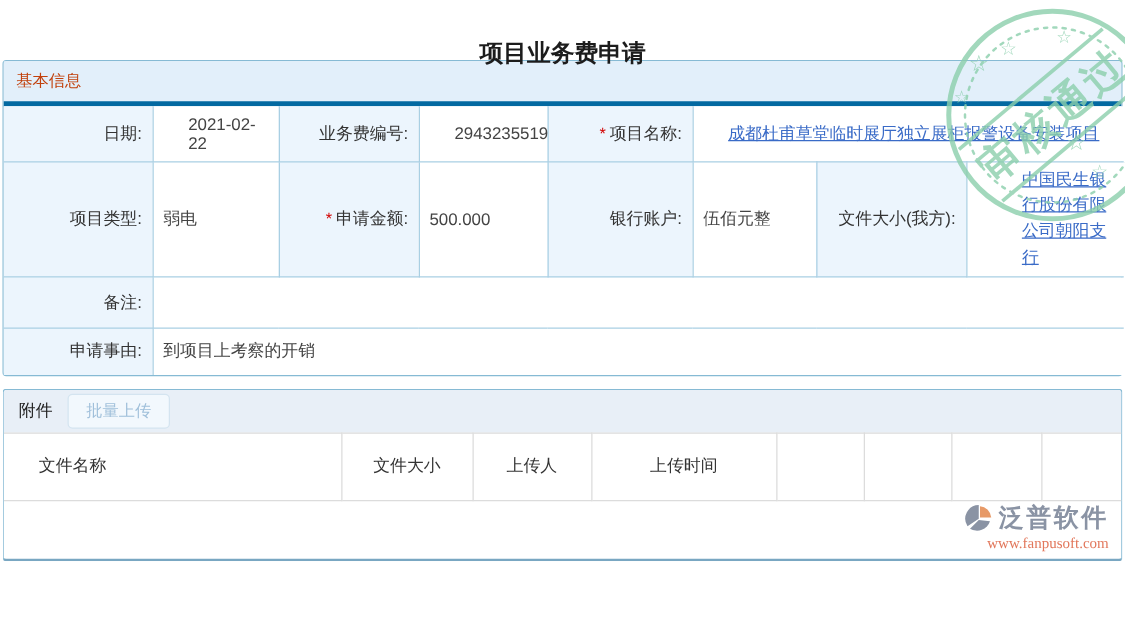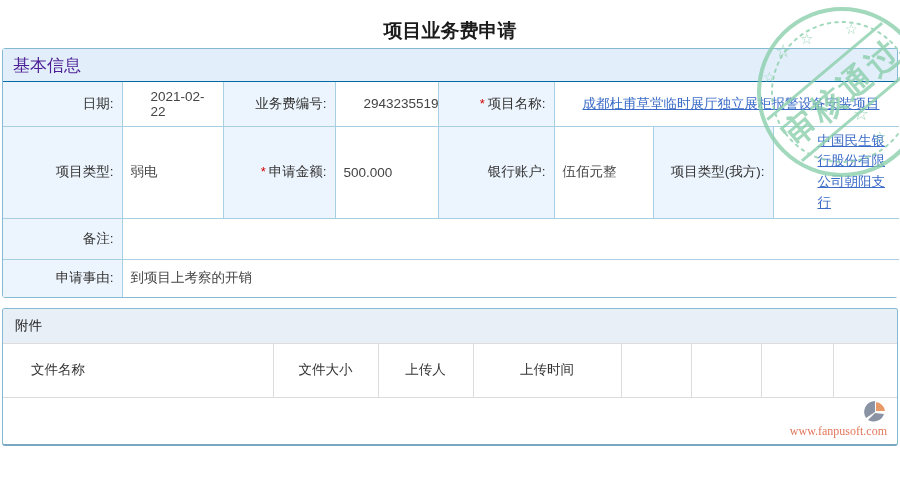--- a/index.html
+++ b/index.html
@@ -4,21 +4,21 @@
 <style>
   html, body {
     margin: 0; padding: 0;
     width: 900px; height: 497px;
     overflow: hidden;
     position: relative;
     background: #ffffff;
     font-family: "Liberation Sans", "DejaVu Sans", sans-serif;
   }
   .page-title {
-    padding-top: 18px;
+    padding-top: 30px;
     height: 48px;
     box-sizing: border-box;
     text-align: center;
     font-size: 19px;
     font-weight: bold;
     color: #1c1c1c;
   }
   
   .panel {
     margin: 0 2px;
@@ -26,23 +26,23 @@
     border-radius: 3px;
     background: #fff;
   }
   .panel-header {
     height: 32px;
     display: flex;
     align-items: center;
     gap: 10px;
     padding: 0 10px;
     background: #e2effa;
-    border-bottom: 1px solid #0369a1;
-    font-size: 17px;
-    color: #4c1d95;
+    border-bottom: 4px solid #0369a1;
+    font-size: 13px;
+    color: #c2410c;
   }
   table.info {
     width: 100%;
     border-collapse: collapse;
     table-layout: fixed;
   }
   table.info td {
     border: 1px solid #a9cfe3;
     font-size: 13.5px;
     vertical-align: middle;
@@ -197,40 +197,41 @@
     </tr>
     <tr style="height:58px">
       <td class="lbl">项目类型:</td>
       <td class="val">弱电</td>
       <td class="lbl">
         <span class="req">*</span><span>申请金额:</span>
       </td>
       <td class="val">500.000</td>
       <td class="lbl">银行账户:</td>
       <td class="val">伍佰元整</td>
-      <td class="lbl">项目类型(我方):</td>
+      <td class="lbl">文件大小(我方):</td>
       <td class="val wrap">
         <span class="lnk">中国民生银行股份有限公司朝阳支行</span>
       </td>
     </tr>
     <tr style="height:41px">
       <td class="lbl">备注:</td>
       <td class="val" colspan="7"></td>
     </tr>
     <tr style="height:37px">
       <td class="lbl">申请事由:</td>
       <td class="val" colspan="7">到项目上考察的开销</td>
     </tr>
   </tbody>
     </table>
 </div>
 
 <div class="attach-panel">
   <div class="attach-header">
     <span>附件</span>
+    <button class="batch-btn">批量上传</button>
   </div>
   <table class="files">
     <colgroup>
       <col style="width:270px">
         <col style="width:105px">
         <col style="width:95px">
         <col style="width:148px">
       <col style="width:70px">
         <col style="width:70px">
         <col style="width:72px">
@@ -250,20 +251,21 @@
   </tbody>
     </table>
 
   <div class="logo-box">
     <div class="logo-row">
       <svg width="24" height="24" viewBox="0 0 24 24">
         <path d="M12 1 A11 11 0 0 0 3 18 L 12 12 Z" fill="#8a93a4"></path>
         <path d="M13 2 A10 10 0 0 1 22 11 L 13 11 Z" fill="#e79a68"></path>
         <path d="M12 13 L 5 20 A11 11 0 0 0 21 14 Z" fill="#8a93a4"></path>
       </svg>
+      <span class="logo-name">泛普软件</span>
     </div>
     <div class="logo-url">www.fanpusoft.com</div>
   </div>
 </div>
 
 <svg class="stamp" viewBox="0 0 185 185">
   <g stroke="#8bcfac" fill="none">
     <circle cx="97" cy="90" r="83" stroke-width="4"></circle>
     <circle cx="97" cy="90" r="70" stroke-width="2" stroke-dasharray="2.5 5" stroke-linecap="round"></circle>
     <g transform="rotate(-40 97 90)">

